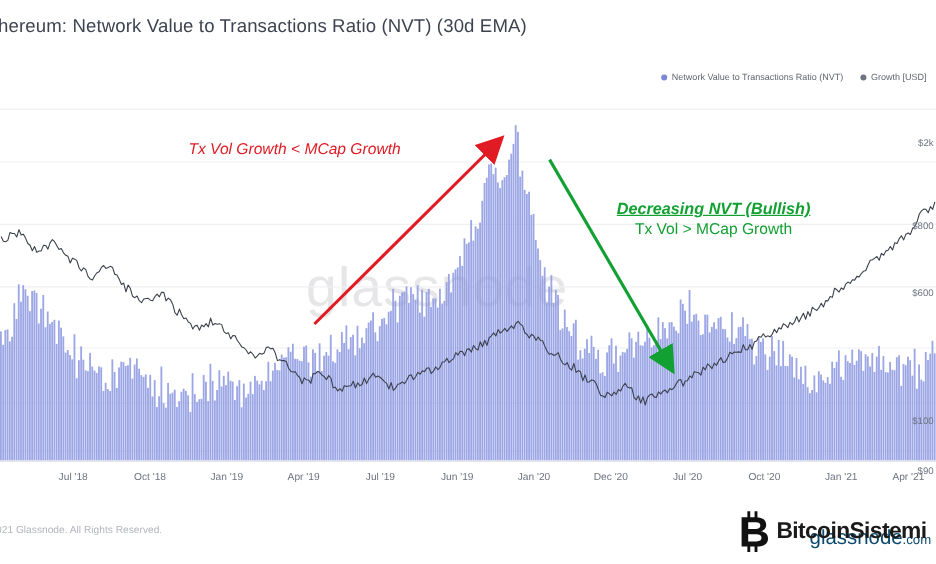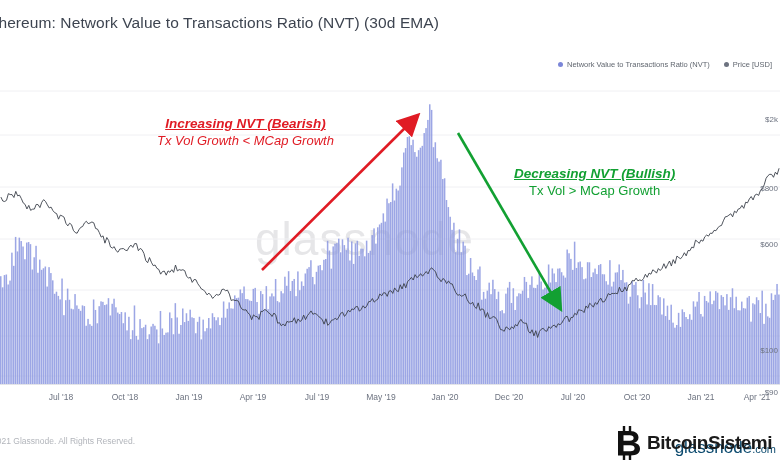--- a/index.html
+++ b/index.html
@@ -86,21 +86,21 @@
 
   <div class="chart-title">thereum: Network Value to Transactions Ratio (NVT) (30d EMA)</div>
 
   <div class="legend">
     <div class="legend-item">
       <span class="legend-dot" style="background:#7b86d8"></span>
       <span class="legend-label">Network Value to Transactions Ratio (NVT)</span>
     </div>
     <div class="legend-item">
       <span class="legend-dot" style="background:#6d7380"></span>
-      <span class="legend-label">Price [USD]</span>
+      <span class="legend-label">Growth [USD]</span>
     </div>
   </div>
 
   <div class="watermark">glassnode</div>
 
   <div class="plot">
     <svg width="780" height="302" viewBox="0 0 780 302">
 
       <g stroke="#f0f0f3" stroke-width="1">
         <line x1="0" y1="9" x2="780" y2="9"></line>
@@ -544,21 +544,21 @@
   <div class="y-right-label" style="top:240px">$600</div>
   <div class="y-right-label" style="top:346px">$100</div>
   <div class="y-right-label" style="top:388px">$90</div>
 
   <div class="x-axis-line"></div>
   <div class="x-label" style="left:61px">Jul '18</div>
   <div class="x-label" style="left:125px">Oct '18</div>
   <div class="x-label" style="left:189px">Jan '19</div>
   <div class="x-label" style="left:253px">Apr '19</div>
   <div class="x-label" style="left:317px">Jul '19</div>
-  <div class="x-label" style="left:381px">May '19</div>
+  <div class="x-label" style="left:381px">Jun '19</div>
   <div class="x-label" style="left:445px">Jan '20</div>
   <div class="x-label" style="left:509px">Dec '20</div>
   <div class="x-label" style="left:573px">Jul '20</div>
   <div class="x-label" style="left:637px">Oct '20</div>
   <div class="x-label" style="left:701px">Jan '21</div>
   <div class="x-label" style="left:757px">Apr '21</div>
 
   <svg style="position:absolute;left:0;top:0;width:780px;height:470px;pointer-events:none">
     <defs>
       <marker id="ah-red" markerWidth="9" markerHeight="9" refX="5" refY="4.5" orient="auto">
@@ -566,21 +566,20 @@
       </marker>
       <marker id="ah-green" markerWidth="9" markerHeight="9" refX="5" refY="4.5" orient="auto">
         <path d="M0,0 L9,4.5 L0,9 z" fill="#12a032"></path>
       </marker>
     </defs>
     <line x1="262" y1="270" x2="413" y2="120" stroke="#e01b24" stroke-width="2.6" marker-end="url(#ah-red)"></line>
     <line x1="458" y1="133" x2="557" y2="303" stroke="#12a032" stroke-width="2.6" marker-end="url(#ah-green)"></line>
   </svg>
 
   <div class="anno anno-red" style="left:157px; top:116px;">
-    <div class="anno-l1">Increasing NVT (Bearish)</div>
     <div class="anno-l2">Tx Vol Growth &lt; MCap Growth</div>
   </div>
 
   <div class="anno anno-green" style="left:514px; top:122px;">
     <div class="anno-l1">Decreasing NVT (Bullish)</div>
     <div class="anno-l2">Tx Vol &gt; MCap Growth</div>
   </div>
 
   <div class="footer-copy">2021 Glassnode. All Rights Reserved.</div>
 

